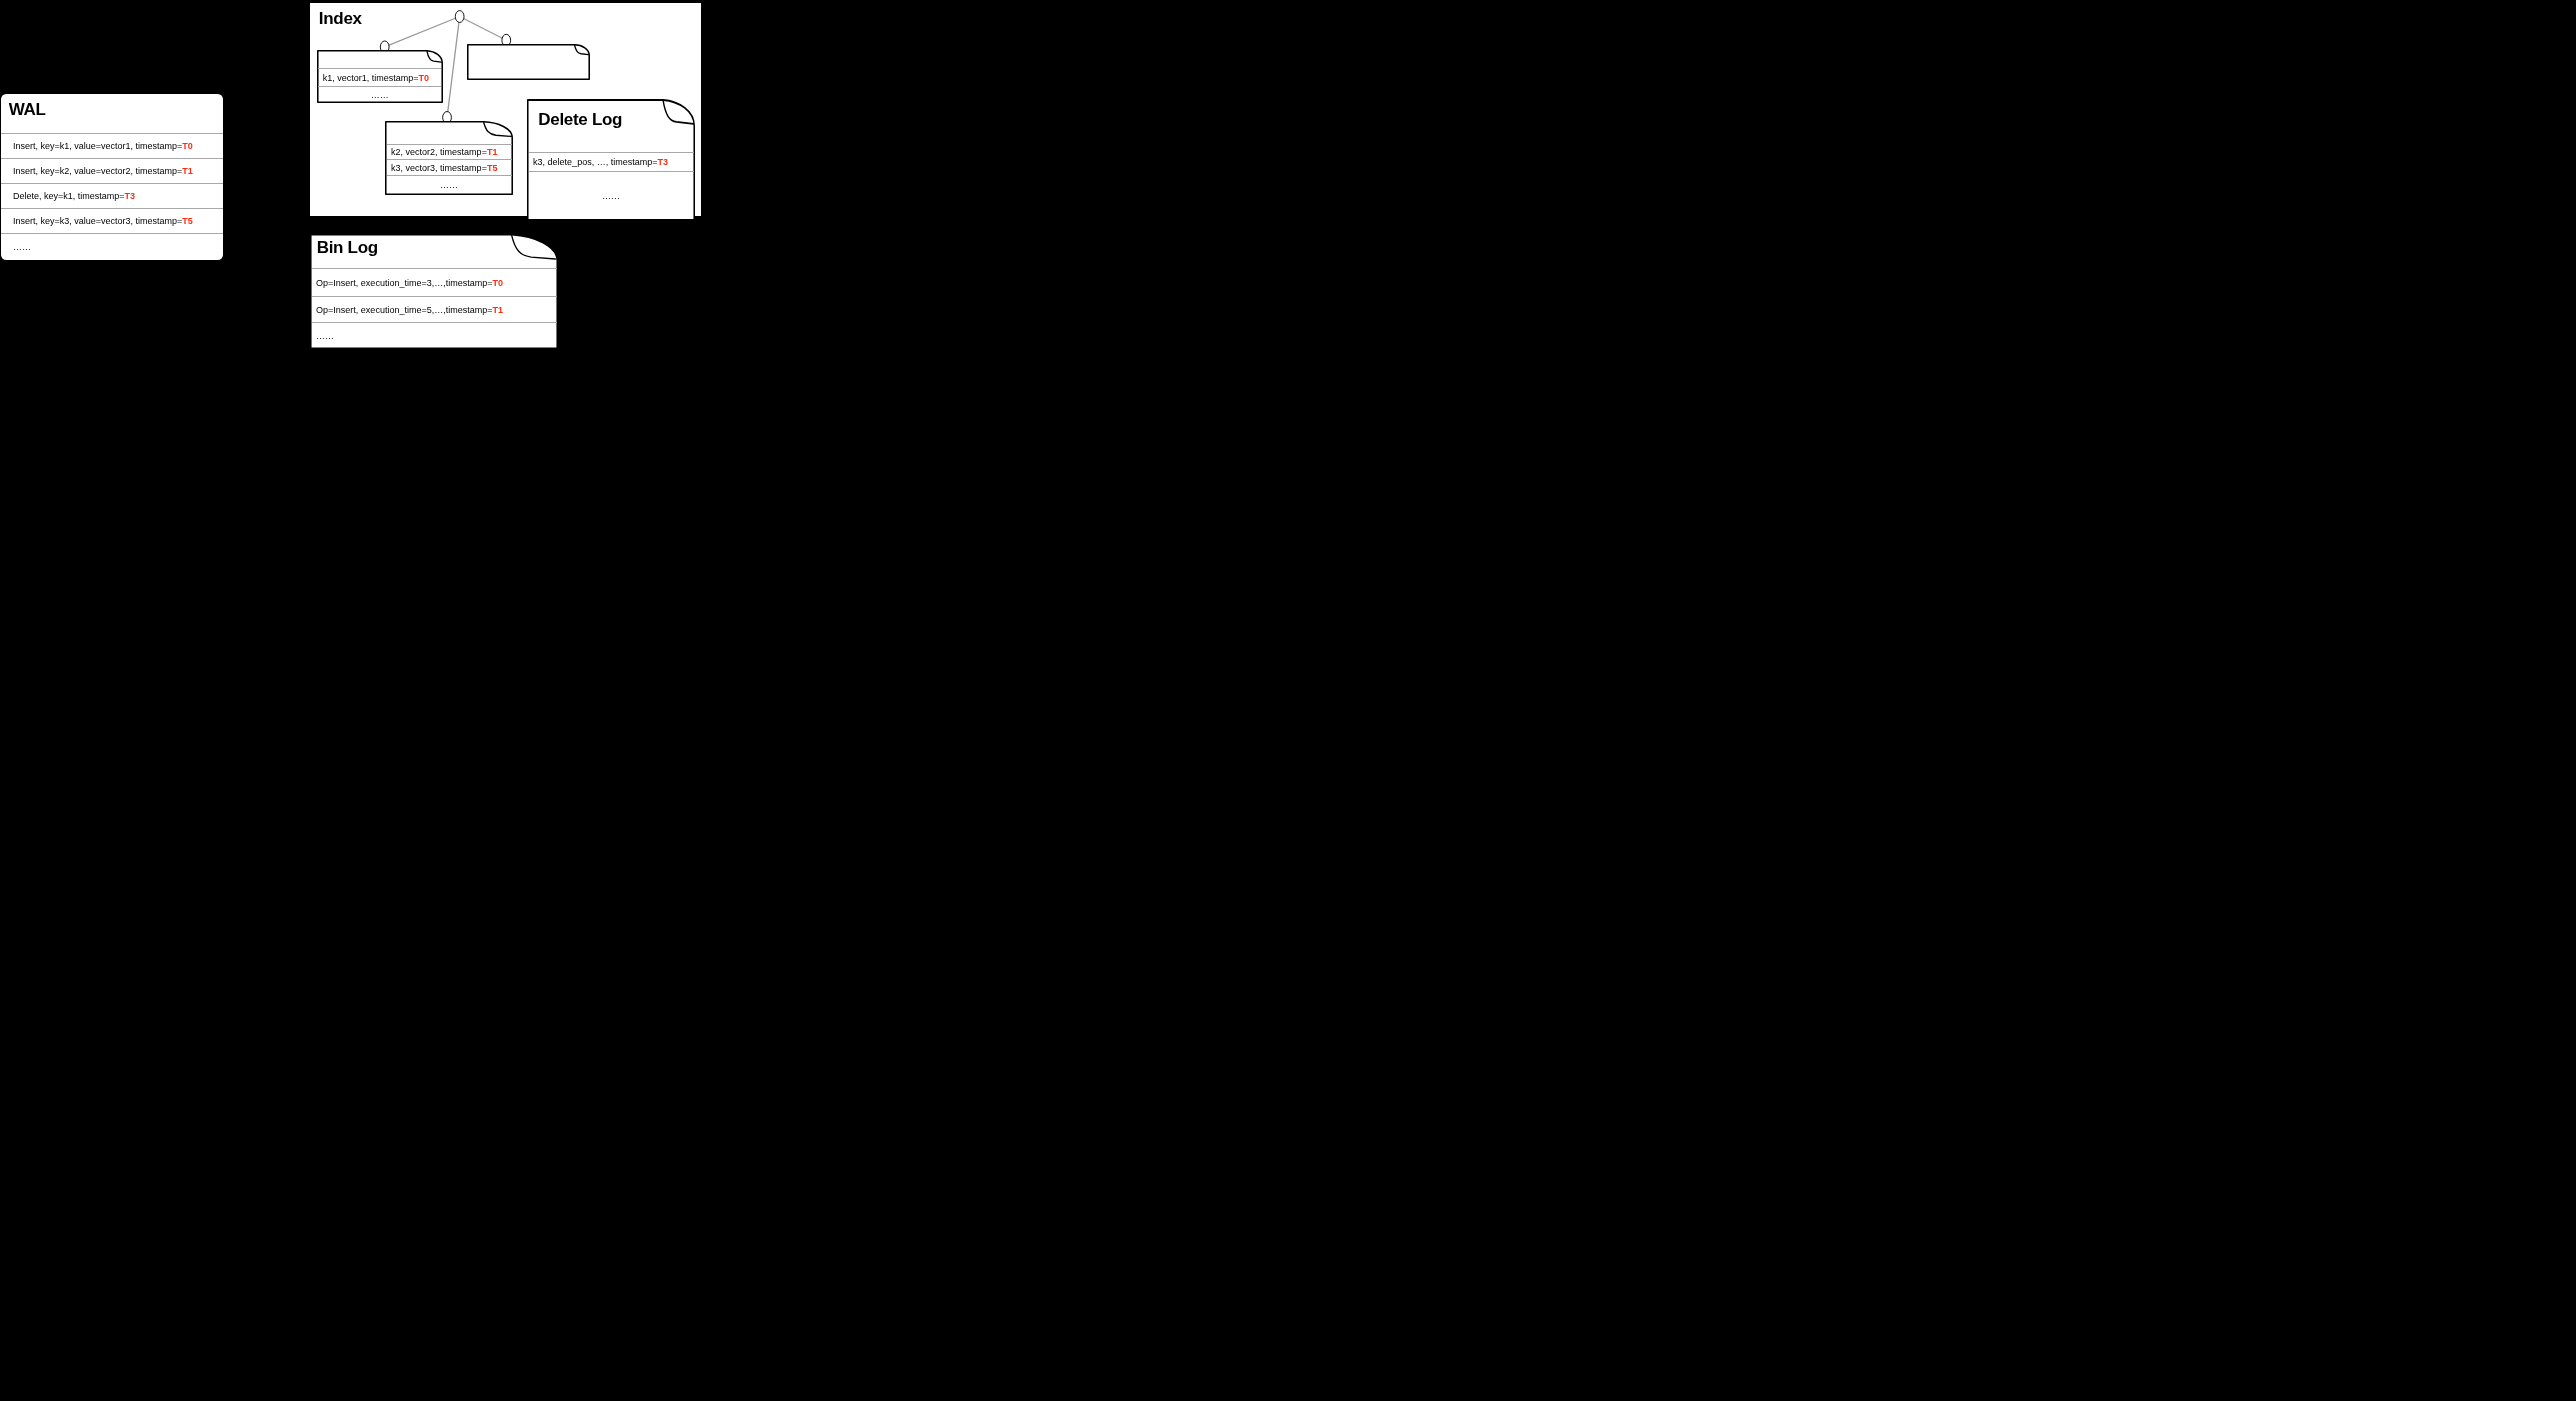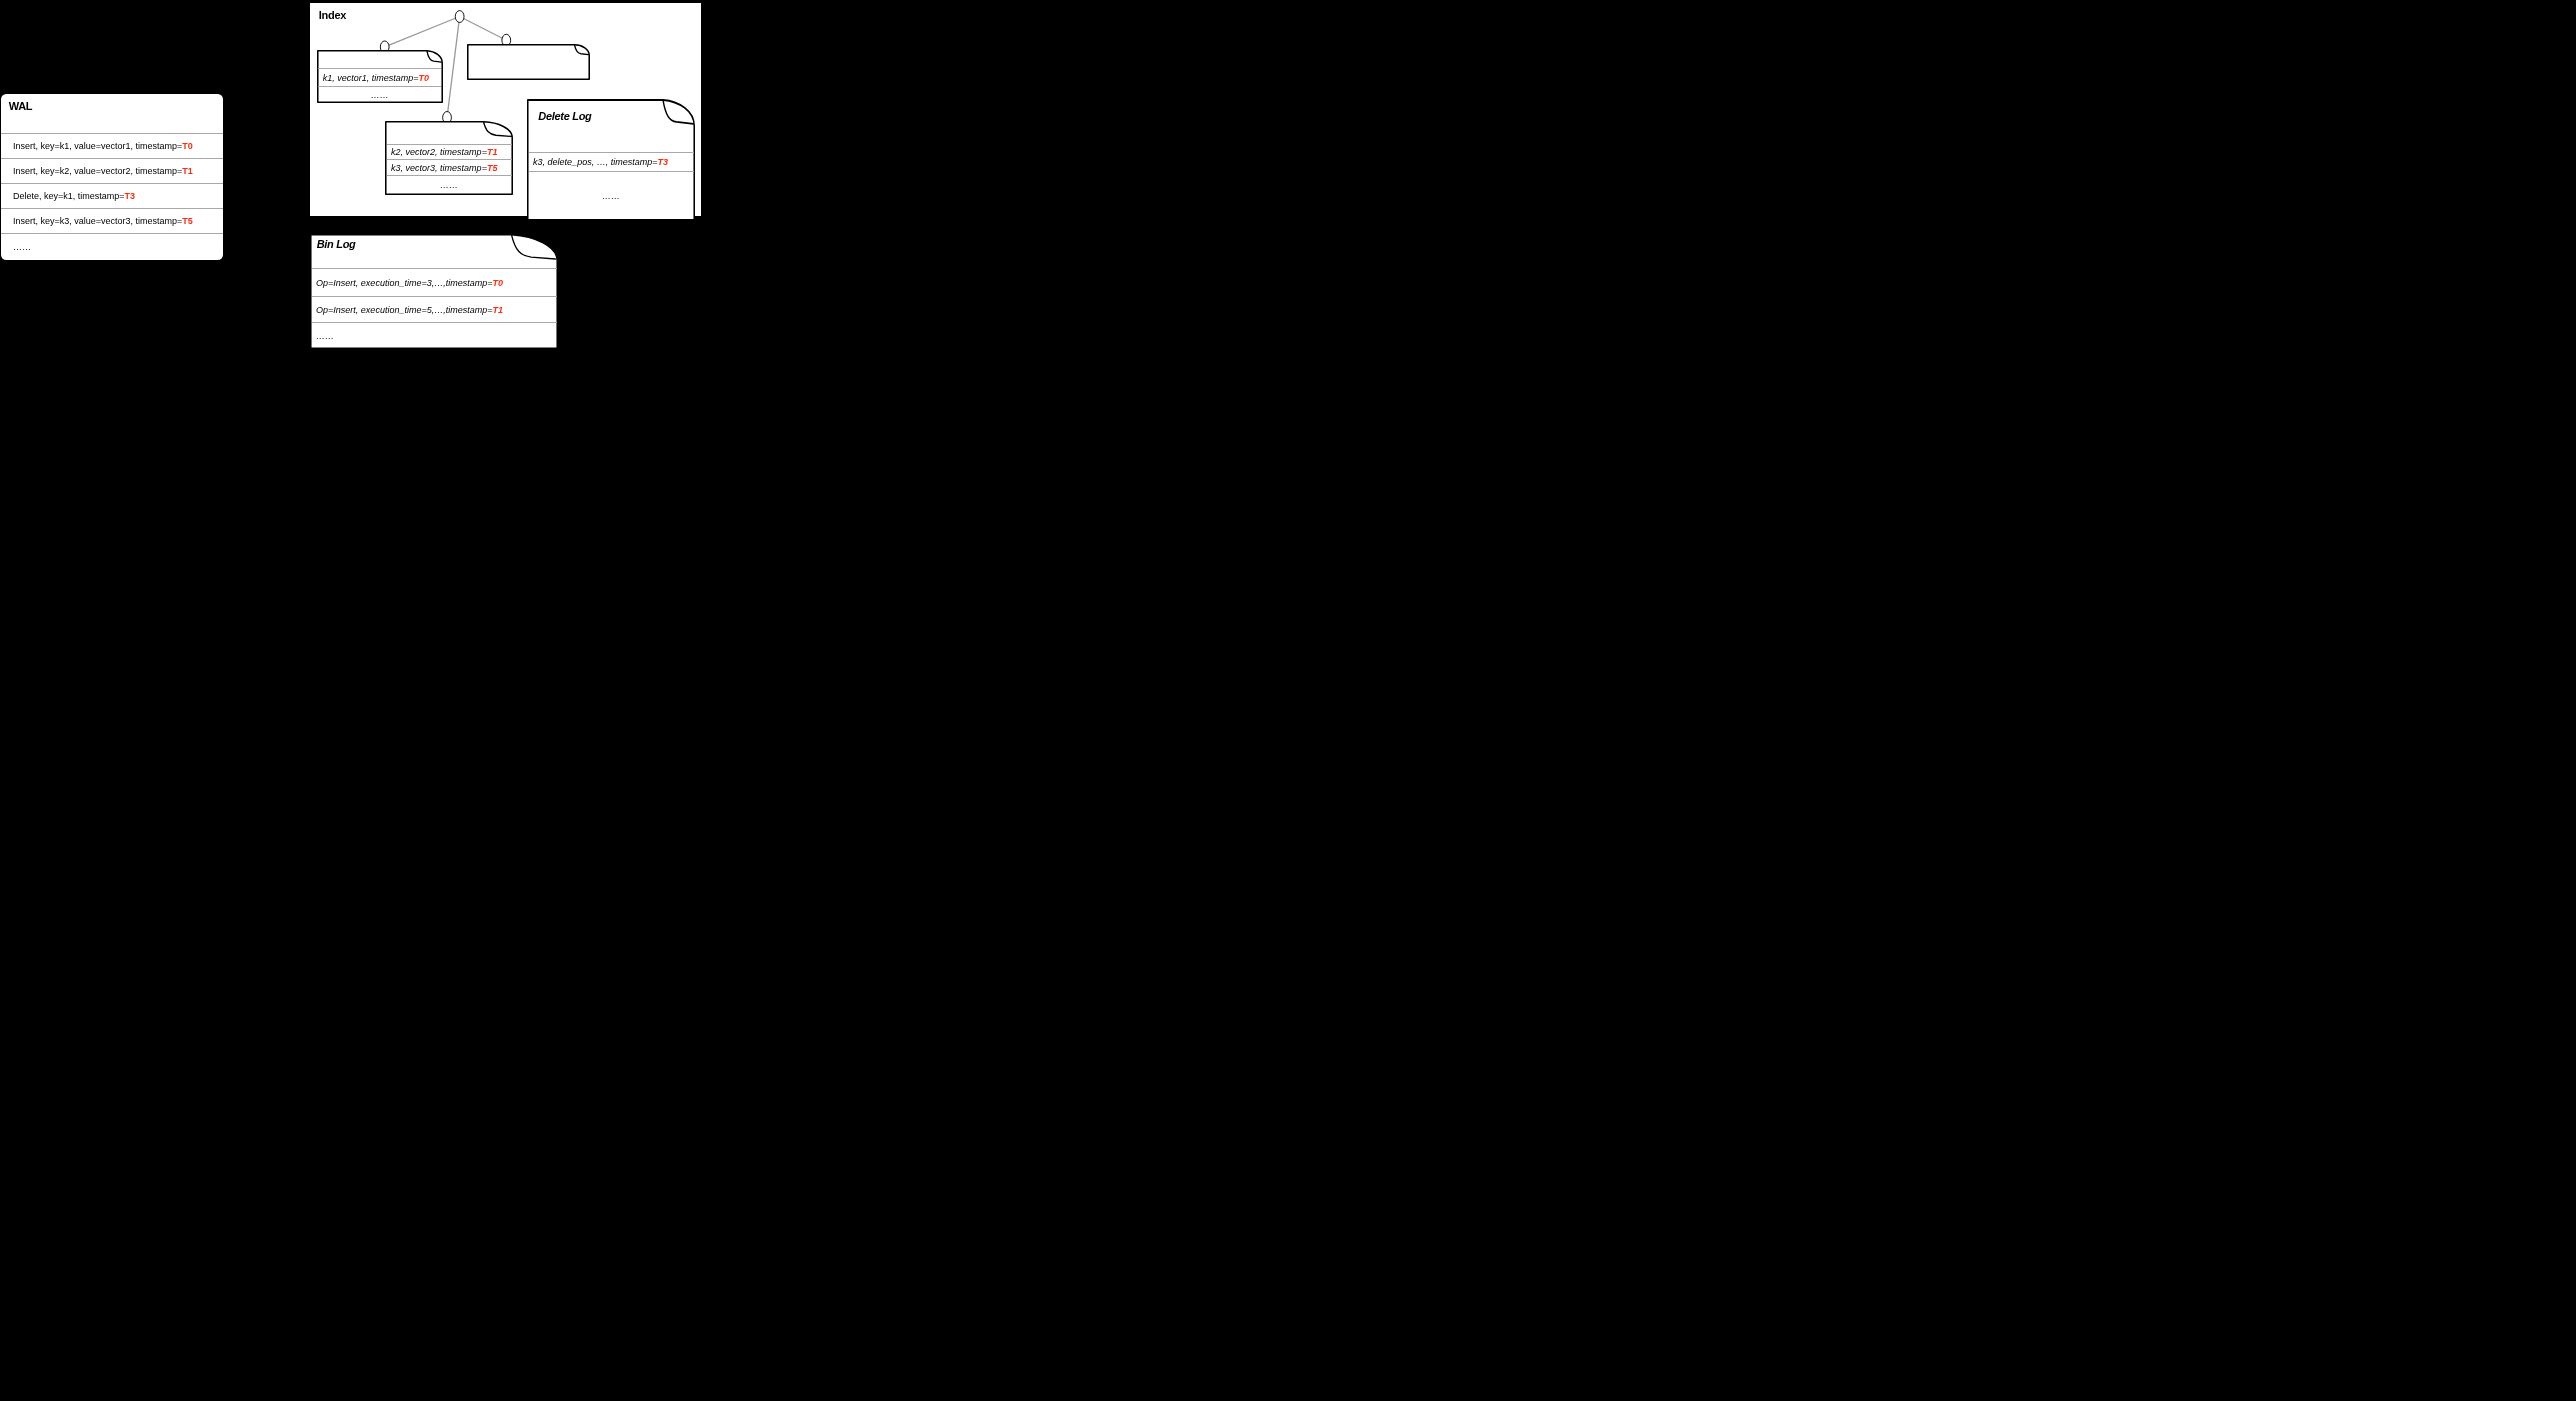--- a/index.html
+++ b/index.html
@@ -2,36 +2,36 @@
 <html style="font-size:8.2px"><head>
 <meta charset="utf-8">
 <style>
   html,body{margin:0;padding:0;background:#000;}
   .canvas{
     position:relative;width:704px;height:350px;background:#000000;
     font-family:"Liberation Sans",sans-serif;color:#000;overflow:hidden;
   }
   
   .surface{position:absolute;background:#ffffff;}
-  .panel-title{font-weight:700;font-size:11px;line-height:1;letter-spacing:-0.3px;}
+  .panel-title{font-weight:700;font-size:17px;line-height:1;letter-spacing:-0.3px;}
   .ts{font-weight:700;color:#ff2d0e;}
   .row-text{white-space:pre;}
   
   .wal{left:1px;top:94px;width:222px;height:166px;border-radius:5.2px;overflow:hidden;
        display:flex;flex-direction:column;}
   .wal-title{flex:0 0 39px;padding:7.2px 0 0 7.7px;box-sizing:border-box;}
   .wal-row{border-top:1.5px solid #a8a8a8;flex:0 0 24px;display:flex;align-items:center;
            padding-left:12px;font-size:9px;}
   .wal-row.last{flex:1 1 auto;}
   
   .index{left:310px;top:3.1px;width:391px;height:213px;}
   .index-title{position:absolute;left:8.8px;top:6.7px;}
   .tree-svg{position:absolute;left:0;top:0;width:391px;height:213px;}
   
-  .doc{position:absolute;font-style:italic;}
+  .doc{position:absolute;}
   .doc-svg{position:absolute;left:0;top:0;width:100%;height:100%;}
   .doc-body{fill:#ffffff;stroke:#000000;stroke-width:3;stroke-linejoin:round;}
   .doc-flap{fill:none;stroke:#000000;stroke-width:2.6;stroke-linecap:round;}
   .doc-rows{position:absolute;left:1.5px;right:1.5px;top:1px;bottom:1px;
             display:flex;flex-direction:column;}
   .doc-header{box-sizing:border-box;}
   .doc-title{padding:11.3px 0 0 9.8px;}
   .doc-title.bin{padding:3.6px 0 0 5.2px;}
   .doc-row{border-top:1.5px solid #a8a8a8;display:flex;align-items:center;
            padding-left:4.6px;font-size:9px;}

